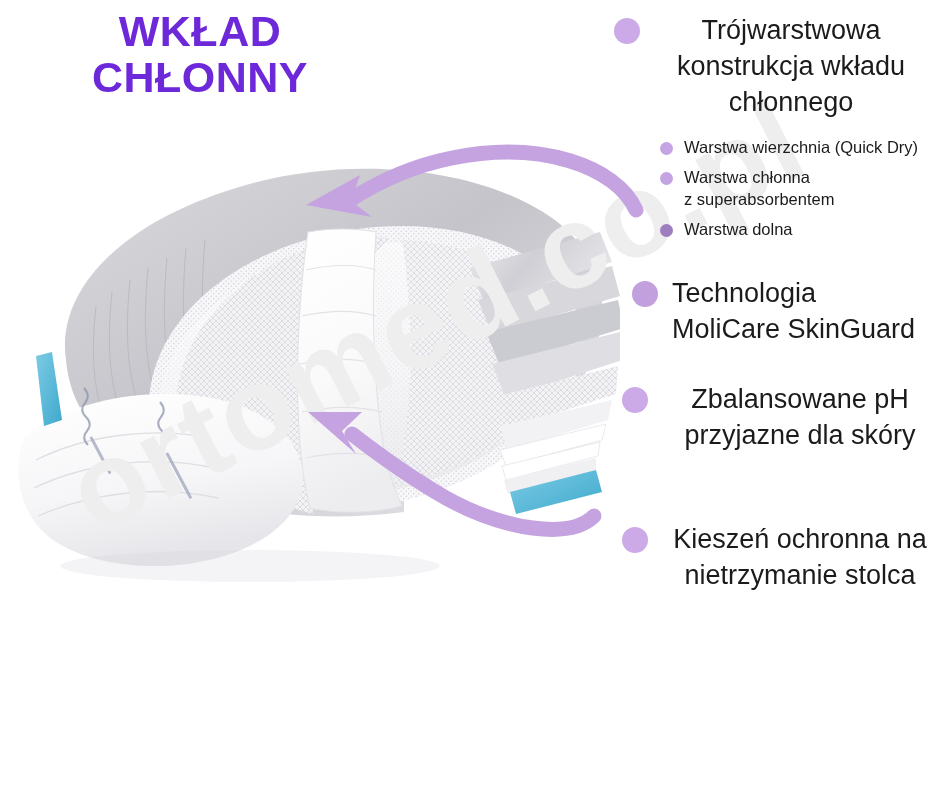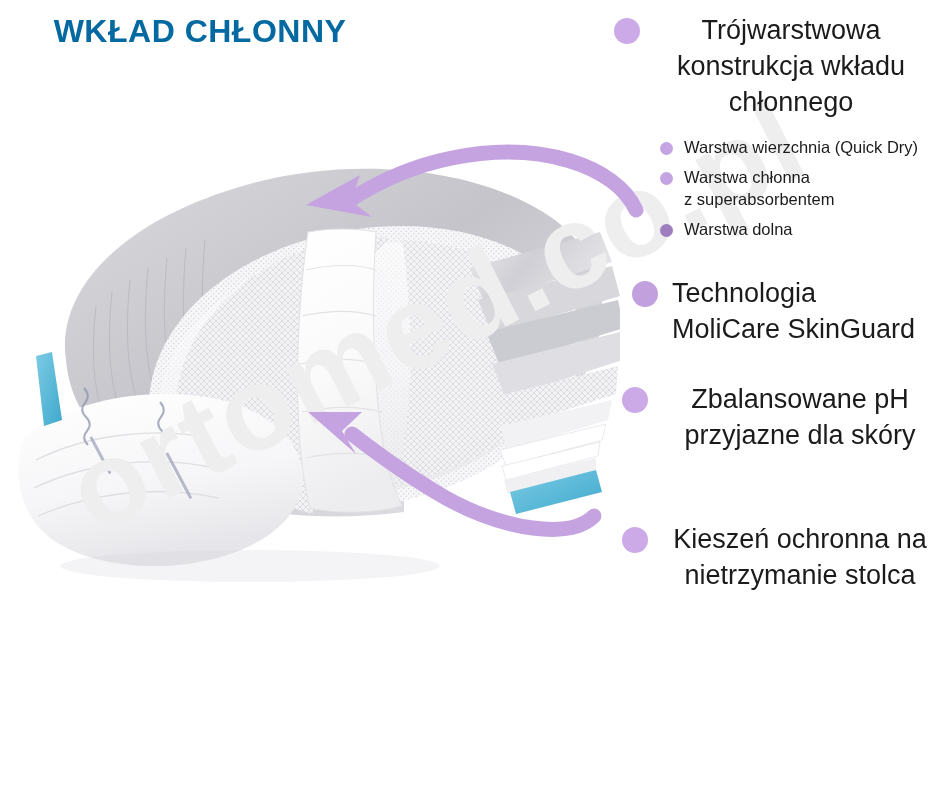--- a/index.html
+++ b/index.html
@@ -49,24 +49,24 @@
 
   
   .title {
     position: absolute;
     left: 10px;
     top: 8px;
     width: 380px;
     text-align: center;
     font-family: "Liberation Sans", sans-serif;
     font-weight: bold;
-    font-size: 32px;
+    font-size: 43px;
     line-height: 46px;
     letter-spacing: 0.5px;
-    color: #0369a1;
+    color: #6d28d9;
     z-index: 8;
   }
 
   
   #product {
     position: absolute;
     left: 0px;
     top: 120px;
     width: 620px;
     height: 470px;

